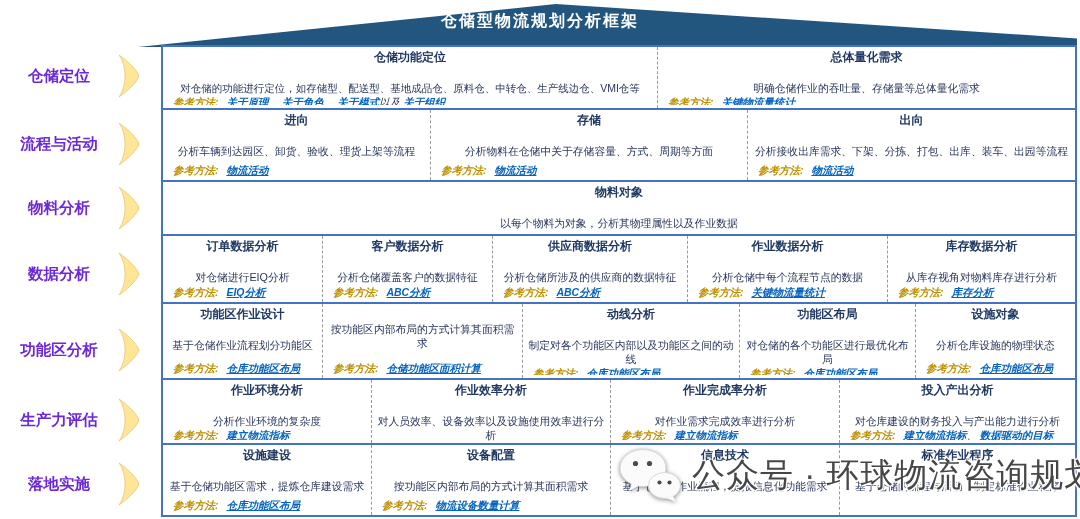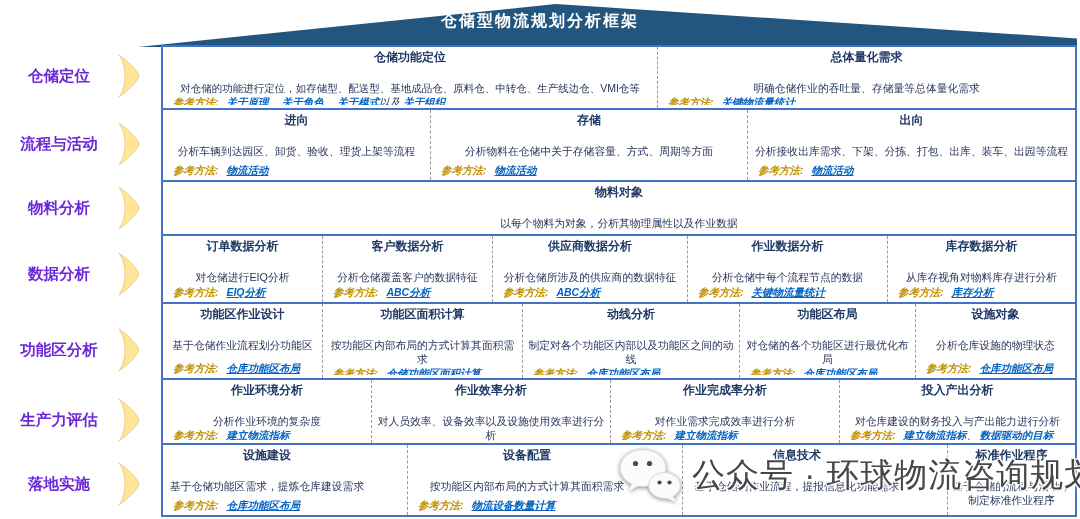--- a/index.html
+++ b/index.html
@@ -15,21 +15,21 @@
 
   
   .stage{position:absolute;left:6px;width:106px;text-align:center;color:#6d28d9;
          font-weight:bold;font-size:15.5px;white-space:nowrap;}
   .arrow{position:absolute;left:116px;width:26px;height:46px;}
 
   
   .grid{position:absolute;left:161px;top:45px;width:916px;height:472px;
         border:2px solid #4472C4;box-sizing:border-box;display:flex;flex-direction:column;background:#fff;}
   .row{display:flex;flex-direction:row;border-bottom:2px solid #4472C4;box-sizing:border-box;flex:0 0 auto;}
-  .row:last-child{border-bottom:none;flex:1;gap:36px;}
+  .row:last-child{border-bottom:none;flex:1;}
   .box{box-sizing:border-box;display:flex;flex-direction:column;padding:2px 4px 3px 4px;min-width:0;}
   .box + .box{border-left:1px dashed #9a9a9a;}
   .box-h{text-align:center;font-weight:bold;font-size:12px;color:#1F3864;line-height:16px;flex:0 0 auto;}
   .box-b{text-align:center;font-size:10.8px;color:#29365c;line-height:14px;margin-top:16px;}
   .ref{margin-top:auto;padding-left:6px;font-size:10.5px;line-height:14px;white-space:nowrap;overflow:hidden;}
   .ref-label{color:#BF9000;font-weight:bold;font-style:italic;margin-right:5px;text-align:right;}
   .ref-link{color:#0563C1;font-weight:bold;font-style:italic;text-decoration:underline;cursor:pointer;}
   .ref-sep{color:#29365c;font-style:italic;}
 
   
@@ -182,21 +182,20 @@
   <div class="row" style="height:76px">
     <div class="box" style="width:159px">
       <div class="box-h">功能区作业设计</div>
       <div class="box-b">基于仓储作业流程划分功能区</div>
       <div class="ref">
         <span class="ref-label">参考方法:</span>
         <a class="ref-link">仓库功能区布局</a>
       </div>
     </div>
     <div class="box" style="width:200px">
-      <div class="box-h">功能区面积计算</div>
       <div class="box-b">按功能区内部布局的方式计算其面积需求</div>
       <div class="ref">
         <span class="ref-label">参考方法:</span>
         <a class="ref-link">仓储功能区面积计算</a>
       </div>
     </div>
     <div class="box" style="width:217px">
       <div class="box-h">动线分析</div>
       <div class="box-b">制定对各个功能区内部以及功能区之间的动线</div>
       <div class="ref">

